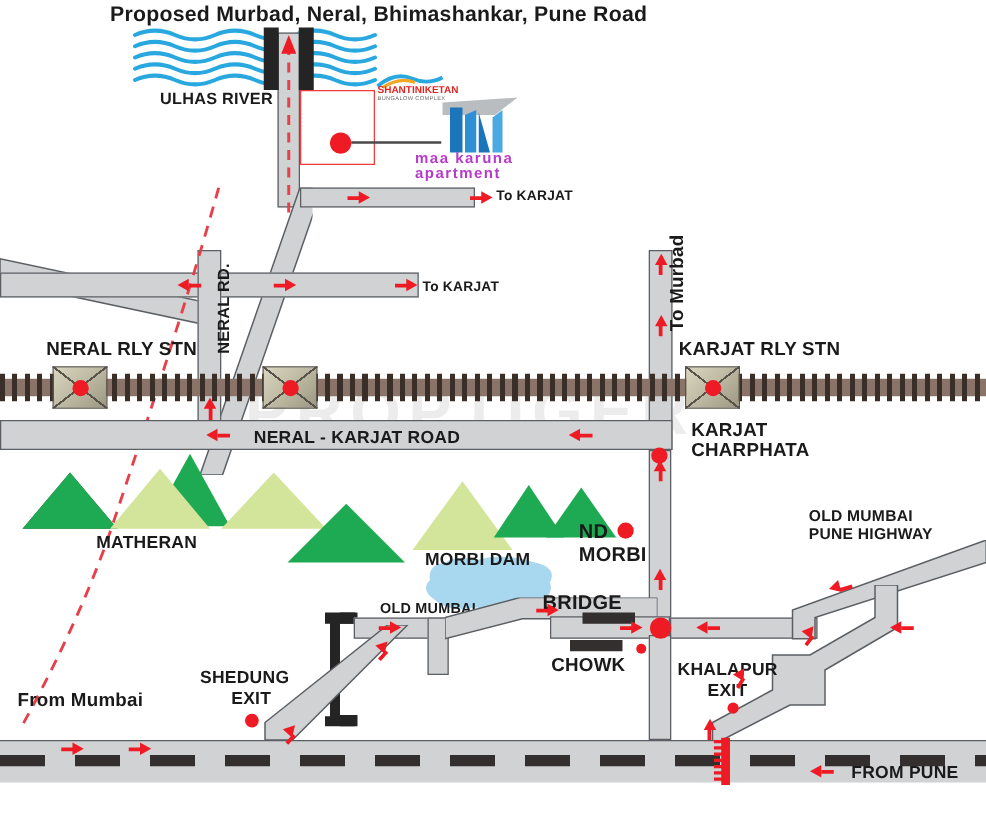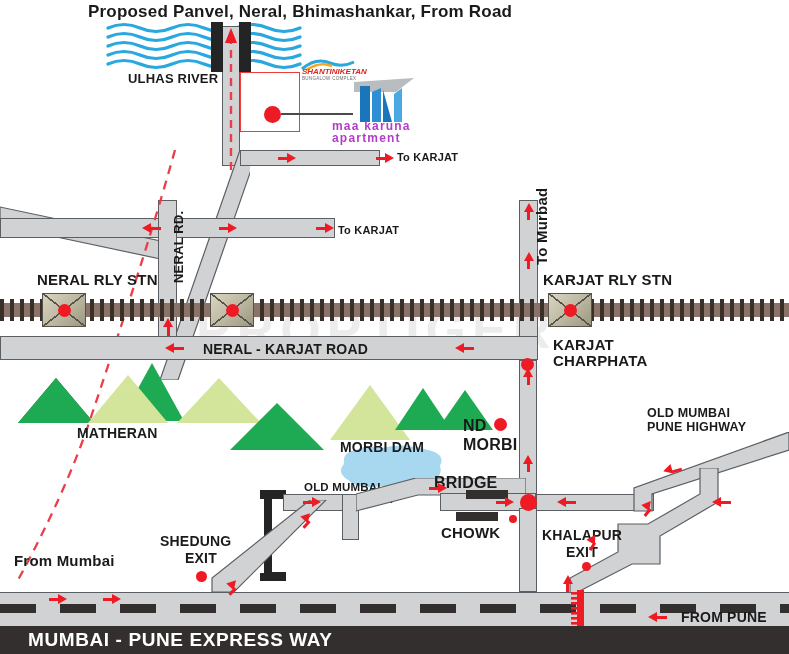--- a/index.html
+++ b/index.html
@@ -96,21 +96,21 @@
     pointer-events:none;user-select:none;
   }
 </style>
 </head>
 <body>
 
 <div id="map-root">
 
   <div class="watermark" style="left:196px;top:300px;">PROPTIGER</div>
 
-  <div class="lbl" style="left:88px;top:3px;font-size:17px;">Proposed Panvel, Neral, Bhimashankar, From Road</div>
+  <div class="lbl" style="left:88px;top:3px;font-size:17px;">Proposed Murbad, Neral, Bhimashankar, Pune Road</div>
 
   <svg class="abs" style="left:100px;top:22px;" width="210" height="52">
     <g fill="none" stroke="#29a8e0" stroke-width="3.2" stroke-linecap="round">
       <path d="M8 6 q16 -7 32 0 t32 0 t32 0 t32 0 t32 0 t32 0"></path>
       <path d="M8 15 q16 -7 32 0 t32 0 t32 0 t32 0 t32 0 t32 0"></path>
       <path d="M8 24 q16 -7 32 0 t32 0 t32 0 t32 0 t32 0 t32 0"></path>
       <path d="M8 33 q16 -7 32 0 t32 0 t32 0 t32 0 t32 0 t32 0"></path>
       <path d="M8 42 q16 -7 32 0 t32 0 t32 0 t32 0 t32 0 t32 0"></path>
     </g>
   </svg>
@@ -128,21 +128,21 @@
 
   <svg class="abs" style="left:200px;top:24px;" width="60" height="148">
     <line x1="31" y1="146" x2="31" y2="18" stroke="#e8404a" stroke-width="2.4" stroke-dasharray="8,6"></line>
     <polygon points="31,4 25,19 37,19" fill="#ee1b24"></polygon>
   </svg>
 
   <svg class="abs" style="left:300px;top:58px;" width="56" height="14">
     <path d="M2 11 q14 -12 28 -6 q12 5 24 -1" fill="none" stroke="#29a8e0" stroke-width="3"></path>
     <path d="M6 12 q14 -9 26 -4" fill="none" stroke="#f5a623" stroke-width="2.6"></path>
   </svg>
-  <div class="lbl" style="left:302px;top:68px;font-size:8px;color:#e0241f;letter-spacing:0px;font-style:italic;">SHANTINIKETAN</div>
+  <div class="lbl" style="left:302px;top:68px;font-size:8px;color:#e0241f;letter-spacing:0px;">SHANTINIKETAN</div>
   <div class="lbl" style="left:302px;top:77px;font-size:4.5px;color:#6a6a6a;letter-spacing:0.3px;font-weight:normal;">BUNGALOW COMPLEX</div>
 
   <svg class="abs" style="left:352px;top:72px;" width="64" height="52">
     <polygon points="2,10 62,6 44,20 2,20" fill="#b9bdc0"></polygon>
     <path d="M8 50 L8 14 L18 14 L18 50 Z" fill="#1b75bb"></path>
     <path d="M20 50 L20 20 L29 16 L29 50 Z" fill="#2f8fd4"></path>
     <path d="M31 50 L31 18 L40 50 Z" fill="#1b75bb"></path>
     <path d="M42 50 L42 22 L50 16 L50 50 Z" fill="#4aa9e0"></path>
   </svg>
   <div class="lbl" style="left:332px;top:120px;font-size:12px;color:#b43cc8;letter-spacing:1.2px;">maa karuna</div>
@@ -340,17 +340,14 @@
       <rect x="0" y="12" width="7" height="2.6"></rect>
         <rect x="0" y="17" width="7" height="2.6"></rect>
       <rect x="0" y="22" width="7" height="2.6"></rect>
         <rect x="0" y="27" width="7" height="2.6"></rect>
       <rect x="0" y="32" width="7" height="2.6"></rect>
     </g>
   </svg>
 
   <div class="lbl" style="left:681px;top:610px;font-size:14px;">FROM PUNE</div>
 
-  <div class="expressway-bar" style="left:0px;top:626px;width:789px;height:28px;">
-    <span>MUMBAI - PUNE EXPRESS WAY</span>
-  </div>
 
 </div>
 
 </body></html>

